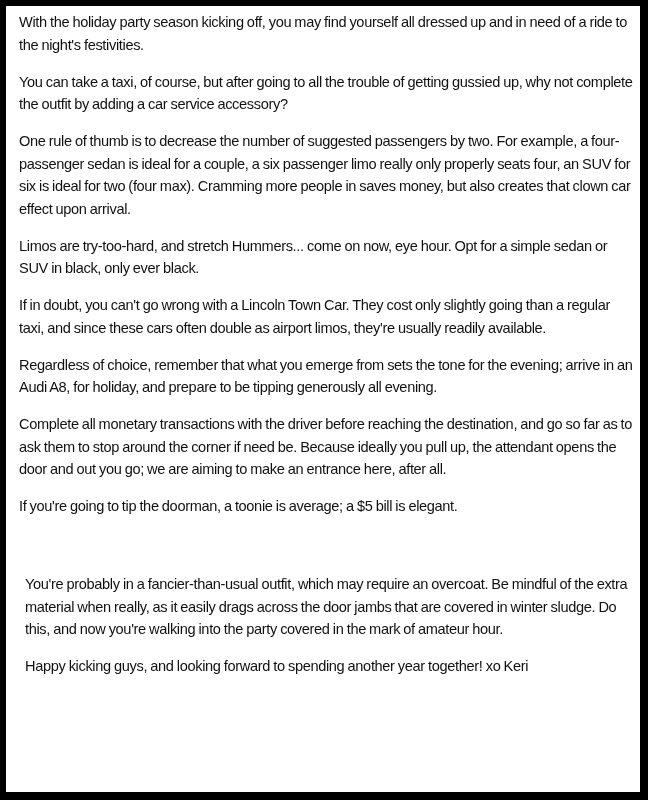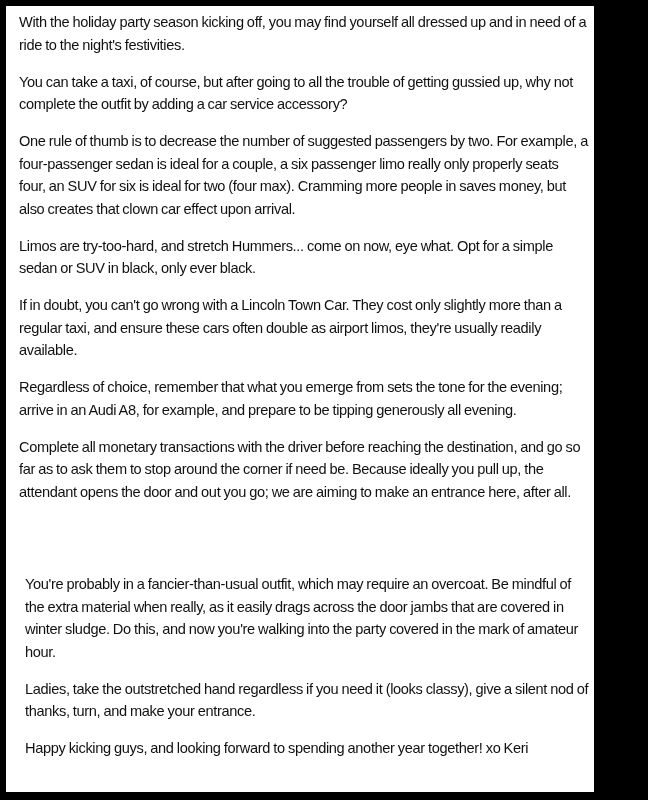--- a/index.html
+++ b/index.html
@@ -5,21 +5,21 @@
     html, body { margin: 0; padding: 0; }
     body {
       width: 648px; height: 800px;
       background: #000000;
       position: relative;
       overflow: hidden;
     }
     .page {
       position: absolute;
       left: 6px; top: 6px;
-      width: 588px; height: 786px;
+      width: 634px; height: 786px;
       background: #ffffff;
       box-sizing: border-box;
     }
     .section {
       position: absolute;
       left: 0; right: 0;
       font-family: "Liberation Sans", sans-serif;
       font-size: 14.6px;
       line-height: 22.5px;
       color: #111111;
@@ -31,23 +31,23 @@
     .section p { margin: 0 0 14.5px 0; }
   </style>
 </head>
 <body>
 
 <div class="page">
   <div class="section section-a">
     <p>With the holiday party season kicking off, you may find yourself all dressed up and in need of a ride to the night's festivities.</p>
     <p>You can take a taxi, of course, but after going to all the trouble of getting gussied up, why not complete the outfit by adding a car service accessory?</p>
     <p>One rule of thumb is to decrease the number of suggested passengers by two. For example, a four-passenger sedan is ideal for a couple, a six passenger limo really only properly seats four, an SUV for six is ideal for two (four max). Cramming more people in saves money, but also creates that clown car effect upon arrival.</p>
-    <p>Limos are try-too-hard, and stretch Hummers... come on now, eye what. Opt for a simple sedan or SUV in black, only ever black.</p>
-    <p>If in doubt, you can't go wrong with a Lincoln Town Car. They cost only slightly more than a regular taxi, and ensure these cars often double as airport limos, they're usually readily available.</p>
-    <p>Regardless of choice, remember that what you emerge from sets the tone for the evening; arrive in an Audi A8, for example, and prepare to be tipping generously all evening.</p>
+    <p>Limos are try-too-hard, and stretch Hummers... come on now, eye hour. Opt for a simple sedan or SUV in black, only ever black.</p>
+    <p>If in doubt, you can't go wrong with a Lincoln Town Car. They cost only slightly going than a regular taxi, and since these cars often double as airport limos, they're usually readily available.</p>
+    <p>Regardless of choice, remember that what you emerge from sets the tone for the evening; arrive in an Audi A8, for holiday, and prepare to be tipping generously all evening.</p>
     <p>Complete all monetary transactions with the driver before reaching the destination, and go so far as to ask them to stop around the corner if need be. Because ideally you pull up, the attendant opens the door and out you go; we are aiming to make an entrance here, after all.</p>
+    <p>If you're going to tip the doorman, a toonie is average; a $5 bill is elegant.</p>
   </div>
   <div class="section section-b">
     <p>You're probably in a fancier-than-usual outfit, which may require an overcoat. Be mindful of the extra material when really, as it easily drags across the door jambs that are covered in winter sludge. Do this, and now you're walking into the party covered in the mark of amateur hour.</p>
-    <p>Ladies, take the outstretched hand regardless if you need it (looks classy), give a silent nod of thanks, turn, and make your entrance.</p>
     <p>Happy kicking guys, and looking forward to spending another year together! xo Keri</p>
   </div>
 </div>
 
 </body></html>

